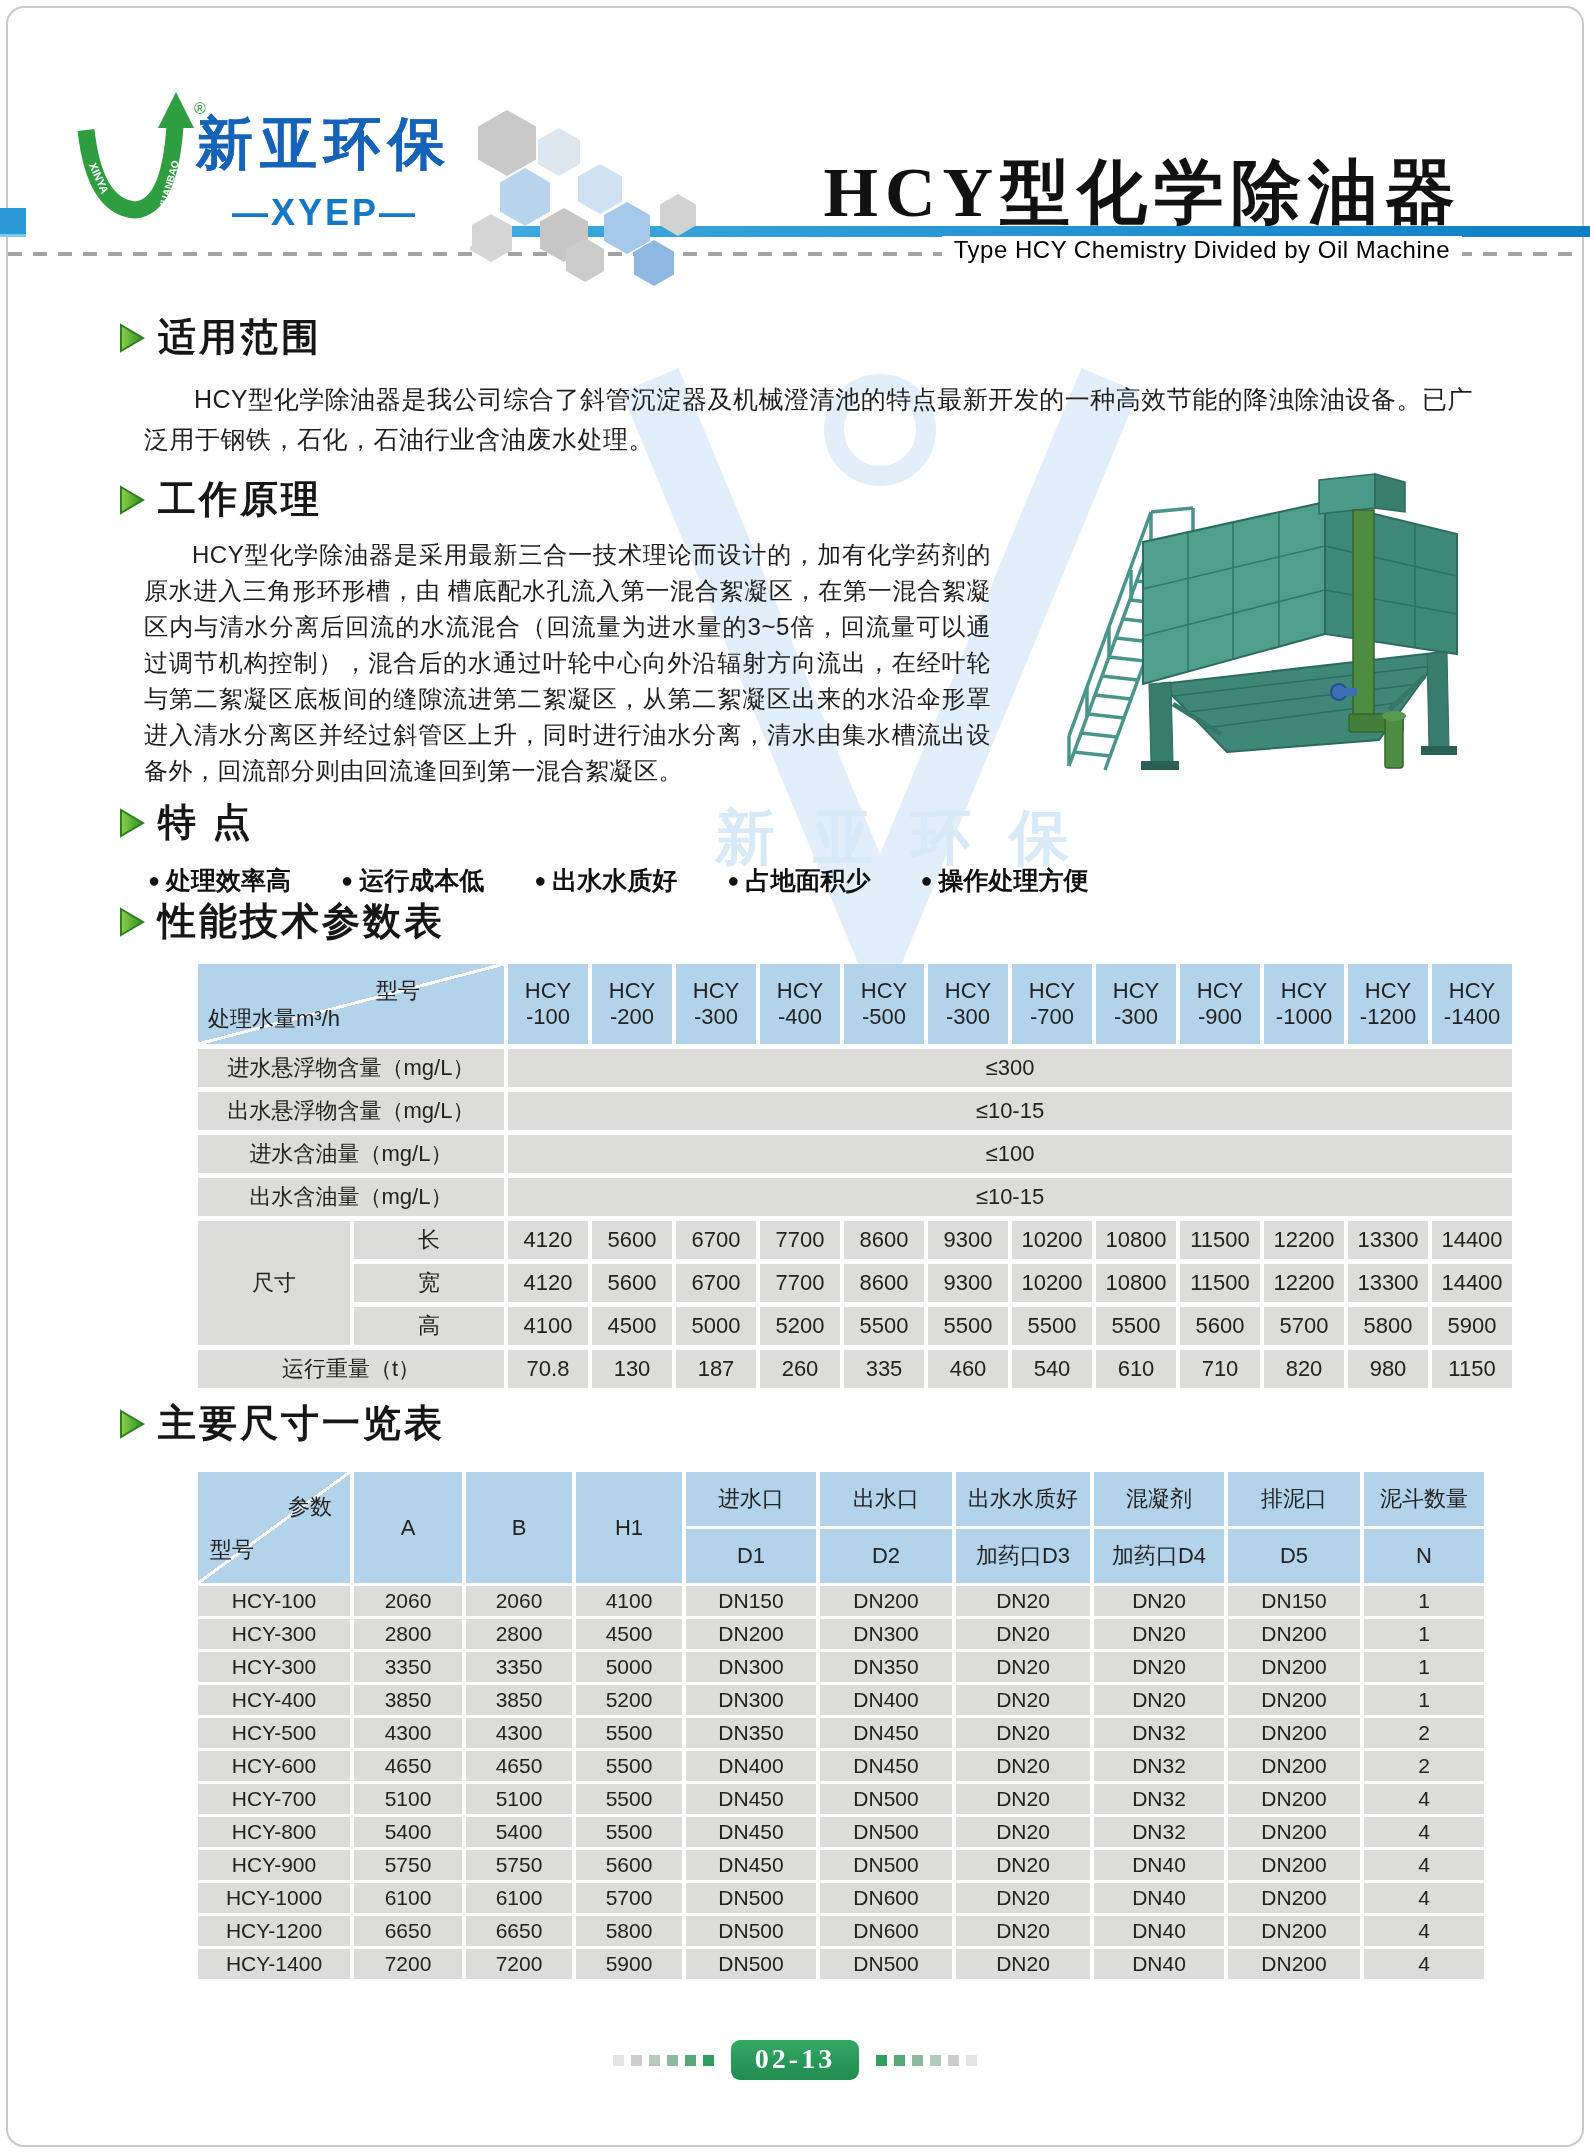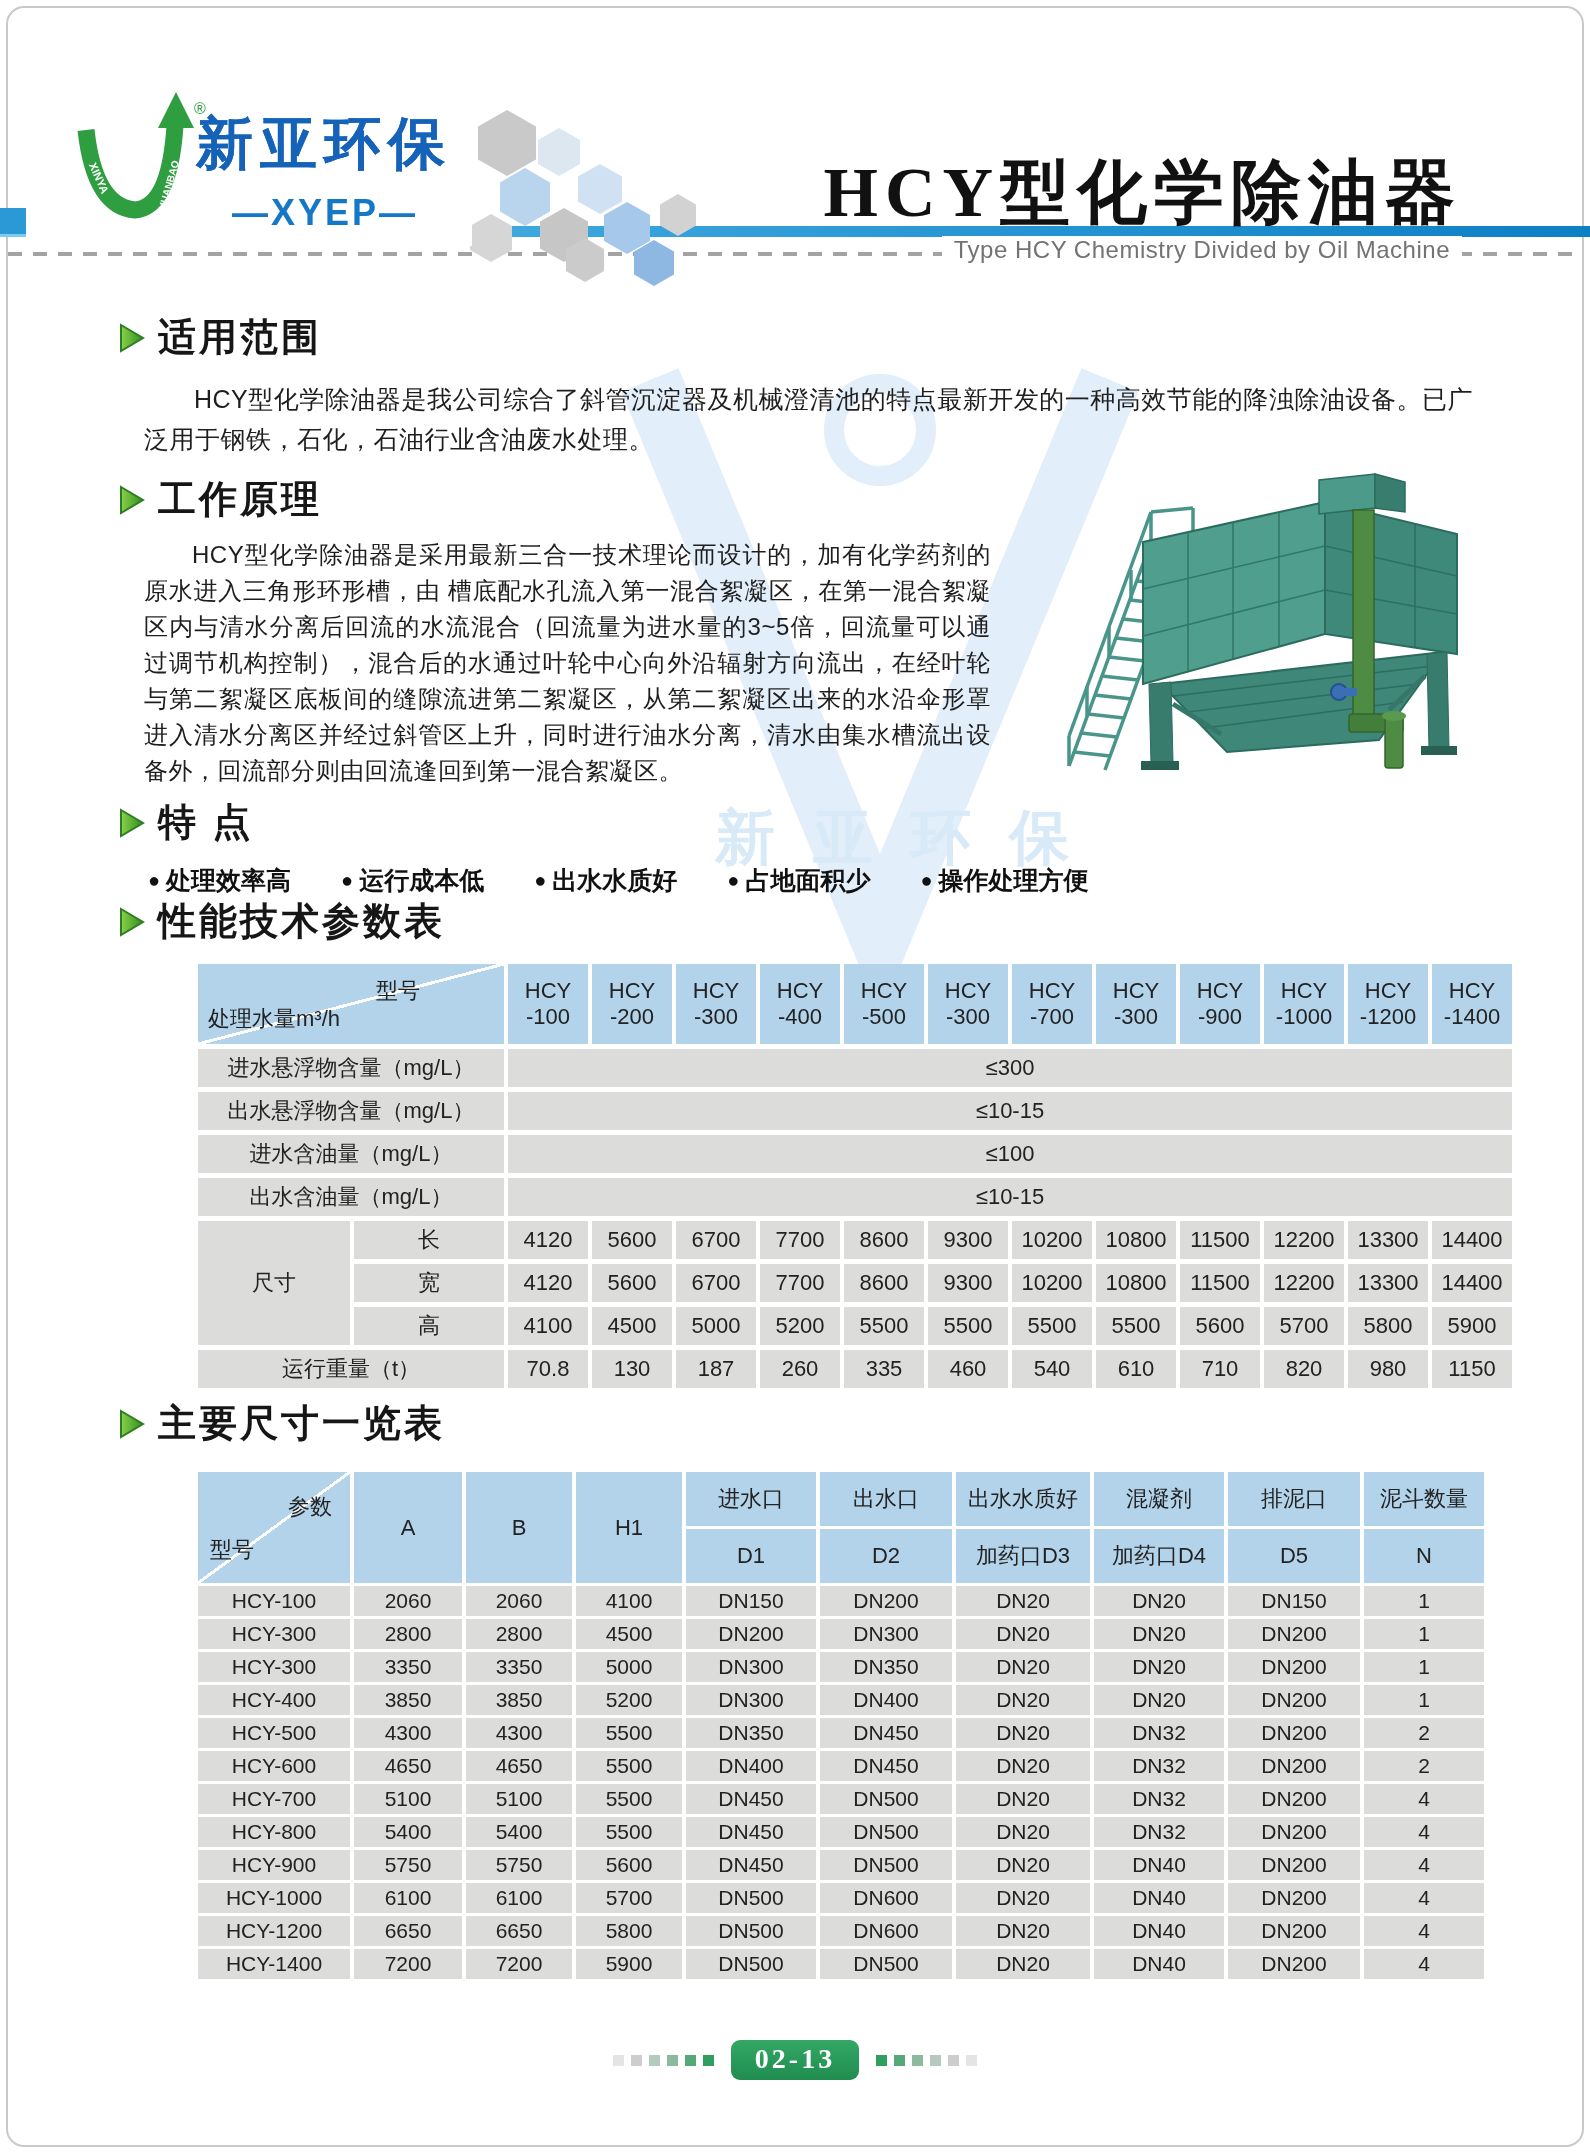--- a/index.html
+++ b/index.html
@@ -7,21 +7,21 @@
         font-family:"Liberation Sans","DejaVu Sans",sans-serif;color:#222;}
   .frame{position:absolute;inset:6px;border:2px solid #c9c9c9;border-radius:18px;z-index:0;}
 
   
   .blue-bar{position:absolute;left:0;top:226px;width:100%;height:11px;z-index:1;
             background:linear-gradient(90deg,#7ecdf0 0%,#3aa6dd 35%,#0d7fc5 100%);}
   .blue-tab{position:absolute;left:0;top:208px;width:30px;height:26px;background:#2a99d5;z-index:1;}
   .dash-line{position:absolute;left:8px;right:8px;top:252px;height:4px;z-index:1;
              background:repeating-linear-gradient(90deg,#a3a3a3 0 14px,transparent 14px 25px);}
   .subtitle{position:absolute;top:236px;right:128px;z-index:4;background:#fff;padding:0 12px;
-            font-size:24px;color:#737373;letter-spacing:.5px;}
+            font-size:24px;color:#000000;letter-spacing:.5px;}
   .doc-title{position:absolute;top:146px;right:128px;margin:0;z-index:4;
              font-family:"Liberation Serif","DejaVu Serif",serif;font-weight:bold;
              font-size:70px;letter-spacing:7px;color:#111;}
   .hex{position:absolute;z-index:2;clip-path:polygon(50% 0,100% 25%,100% 75%,50% 100%,0 75%,0 25%);}
   .brand-box{position:absolute;left:26px;top:84px;width:446px;height:162px;background:#fff;z-index:3;}
   .logo-arrow{position:absolute;left:36px;top:2px;}
   .brand-cn{position:absolute;left:170px;top:22px;font-size:57px;font-weight:bold;letter-spacing:7px;
             background:linear-gradient(180deg,#2f7fd4 0%,#0a4fa0 100%);
             -webkit-background-clip:text;background-clip:text;color:#1563b8;}
   .brand-en{position:absolute;left:206px;top:108px;font-size:36px;font-weight:bold;

